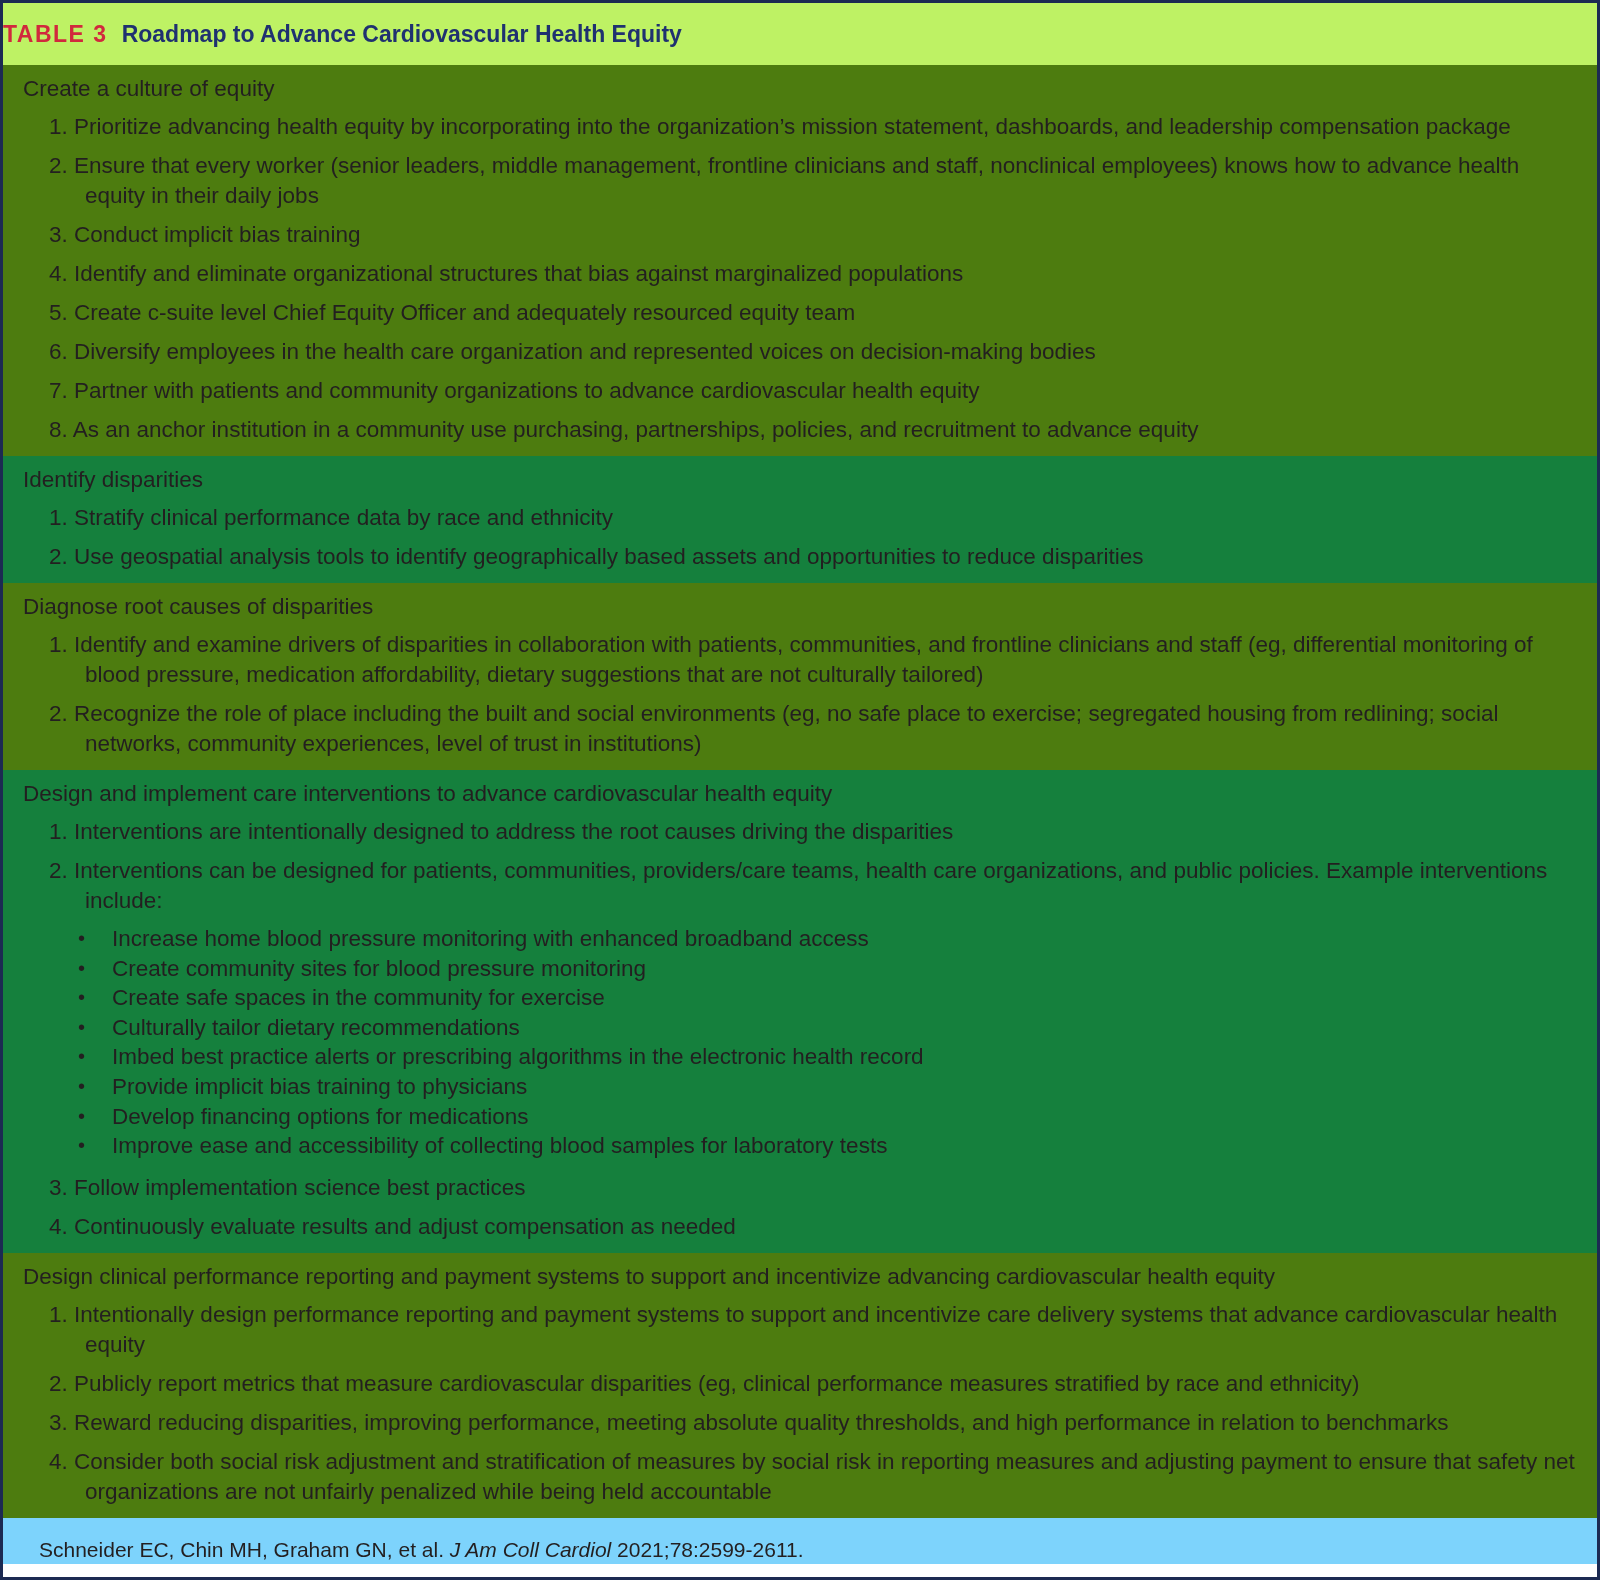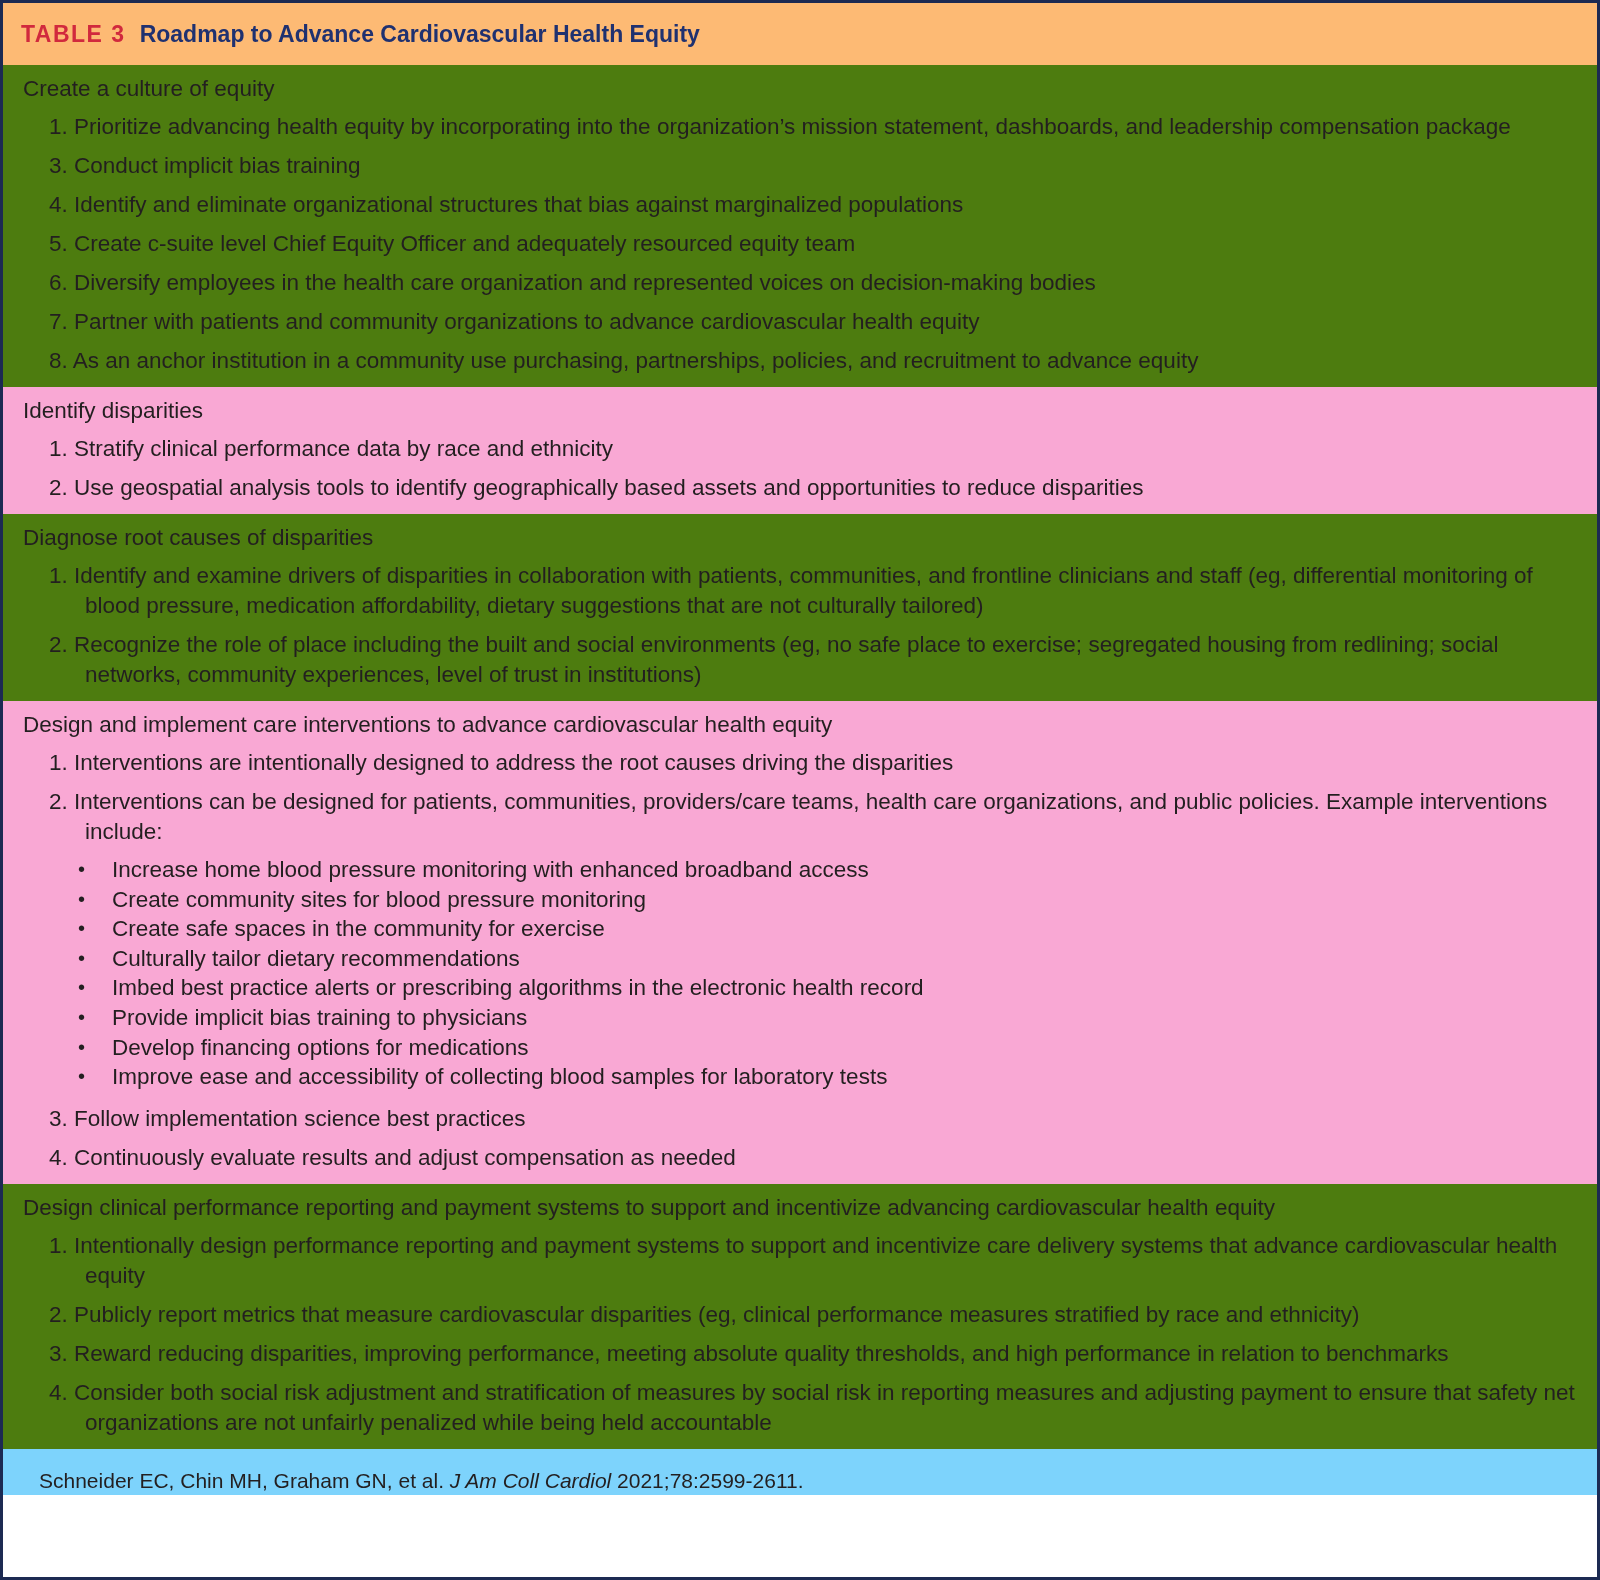--- a/index.html
+++ b/index.html
@@ -10,29 +10,28 @@
     color: #231f20;
   }
   .frame {
     position: absolute; left: 3px; top: 3px;
     width: 1594px; height: 1574px;
     background: #ffffff;
     overflow: hidden;
   }
   .title-bar {
     height: 62px;
-    background: #fdba74;
+    background: #bef264;
     display: flex; align-items: center;
-    padding-left: 18px;
     font-size: 23px; font-weight: bold;
   }
   .title-label { color: #d1293d; letter-spacing: 1.5px; margin-right: 14px; }
   .title-text { color: #1f3170; }
   .section { padding: 4px 0 6px 0; }
-  .section.shaded { background: #f9a8d4; }
+  .section.shaded { background: #15803d; }
   .section.white { background: #4d7c0f; }
   .heading {
     font-size: 22.5px; line-height: 30px;
     padding: 5px 0 4px 20px;
   }
   .item {
     font-size: 22.5px; line-height: 30px;
     padding: 4px 16px 5px 82px;
     text-indent: -36px;
   }
@@ -58,20 +57,21 @@
 
 <div class="frame">
   <div class="title-bar">
     <span class="title-label">TABLE 3</span>
     <span class="title-text">Roadmap to Advance Cardiovascular Health Equity</span>
   </div>
 
   <div class="section white">
     <div class="heading">Create a culture of equity</div>
     <div class="item"><span class="num">1.</span> <span>Prioritize advancing health equity by incorporating into the organization’s mission statement, dashboards, and leadership compensation package</span></div>
+    <div class="item"><span class="num">2.</span> <span>Ensure that every worker (senior leaders, middle management, frontline clinicians and staff, nonclinical employees) knows how to advance health equity in their daily jobs</span></div>
     <div class="item"><span class="num">3.</span> <span>Conduct implicit bias training</span></div>
     <div class="item"><span class="num">4.</span> <span>Identify and eliminate organizational structures that bias against marginalized populations</span></div>
     <div class="item"><span class="num">5.</span> <span>Create c-suite level Chief Equity Officer and adequately resourced equity team</span></div>
     <div class="item"><span class="num">6.</span> <span>Diversify employees in the health care organization and represented voices on decision-making bodies</span></div>
     <div class="item"><span class="num">7.</span> <span>Partner with patients and community organizations to advance cardiovascular health equity</span></div>
     <div class="item"><span class="num">8.</span> <span>As an anchor institution in a community use purchasing, partnerships, policies, and recruitment to advance equity</span></div>
   </div>
 
   <div class="section shaded">
     <div class="heading">Identify disparities</div>

